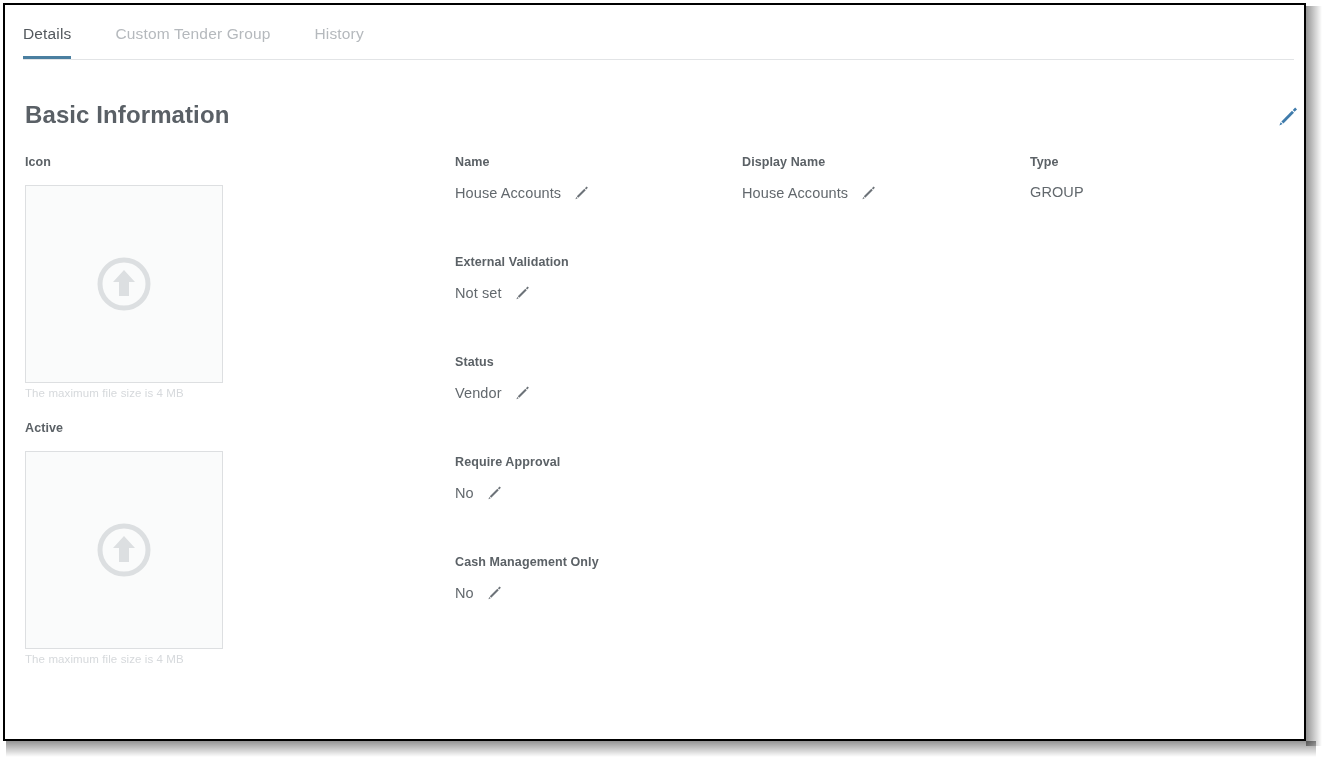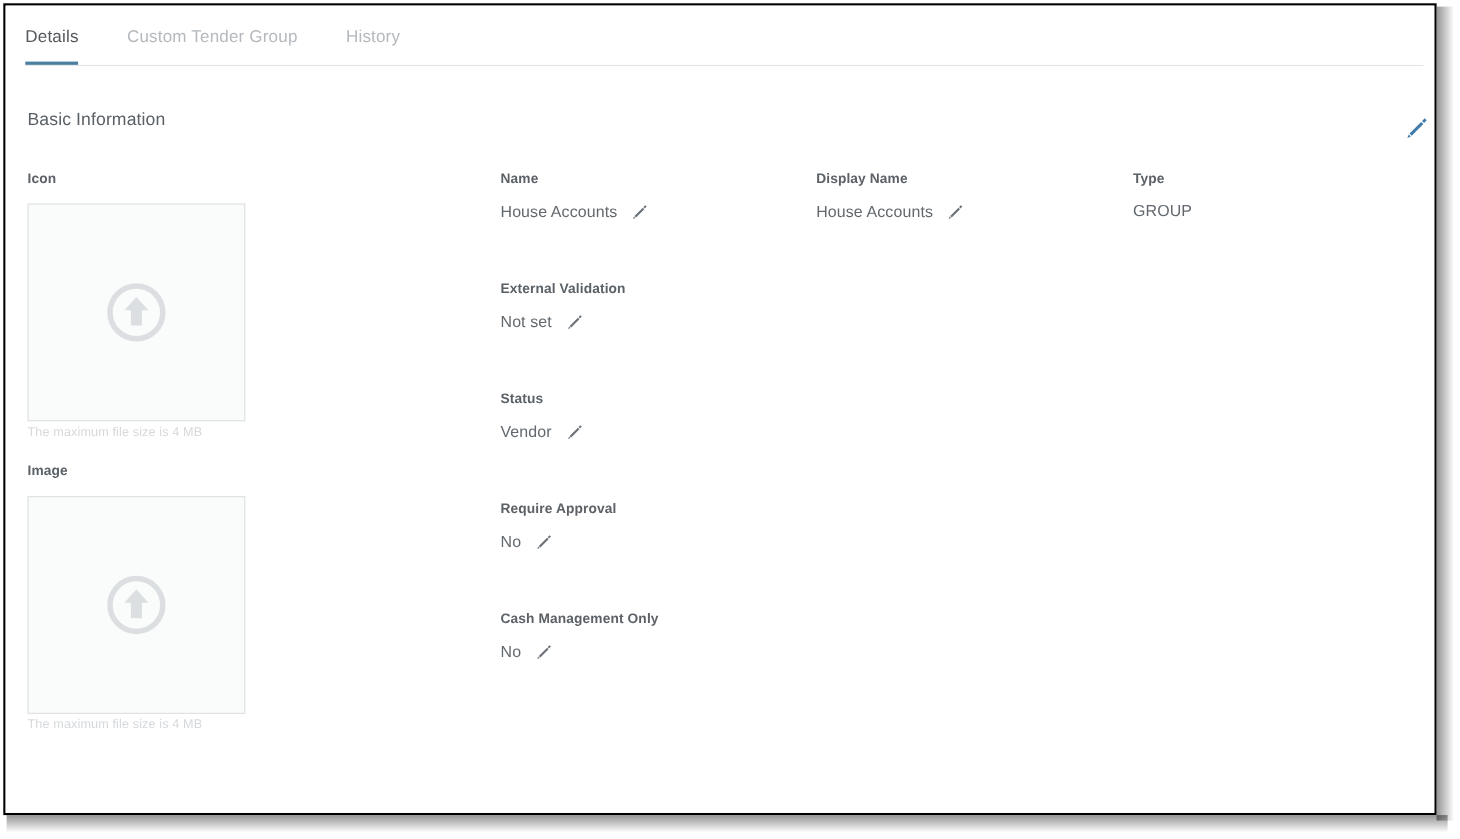--- a/index.html
+++ b/index.html
@@ -107,22 +107,22 @@
     bottom: 0;
     height: 3px;
     background: #4a7fa0;
   }
 
   
   .section-title {
     position: absolute;
     left: 20px;
     top: 96px;
-    font-size: 16px;
-    font-weight: normal;
+    font-size: 24px;
+    font-weight: bold;
     color: #5a6066;
     letter-spacing: 0.1px;
   }
   .section-edit {
     position: absolute;
     left: 1268px;
     top: 96px;
     width: 30px;
     height: 30px;
     cursor: pointer;
@@ -247,21 +247,21 @@
               <svg width="58" height="58" viewBox="0 0 58 58">
                 <circle cx="29" cy="29" r="24" fill="none" stroke="#dcdfe1" stroke-width="5"></circle>
                 <path d="M29 15 L40 27 L34 27 L34 41 L24 41 L24 27 L18 27 Z" fill="#dcdfe1"></path>
               </svg>
             </span>
           </div>
           <div class="upload-hint">The maximum file size is 4 MB</div>
         </div>
 
         <div class="upload-group">
-          <div class="field-label">Image</div>
+          <div class="field-label">Active</div>
           <div class="upload-box">
             <span>
               <svg width="58" height="58" viewBox="0 0 58 58">
                 <circle cx="29" cy="29" r="24" fill="none" stroke="#dcdfe1" stroke-width="5"></circle>
                 <path d="M29 15 L40 27 L34 27 L34 41 L24 41 L24 27 L18 27 Z" fill="#dcdfe1"></path>
               </svg>
             </span>
           </div>
           <div class="upload-hint">The maximum file size is 4 MB</div>
         </div>

